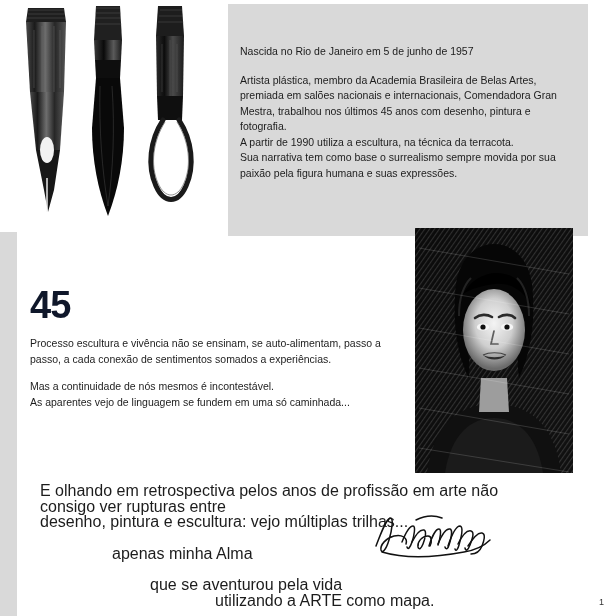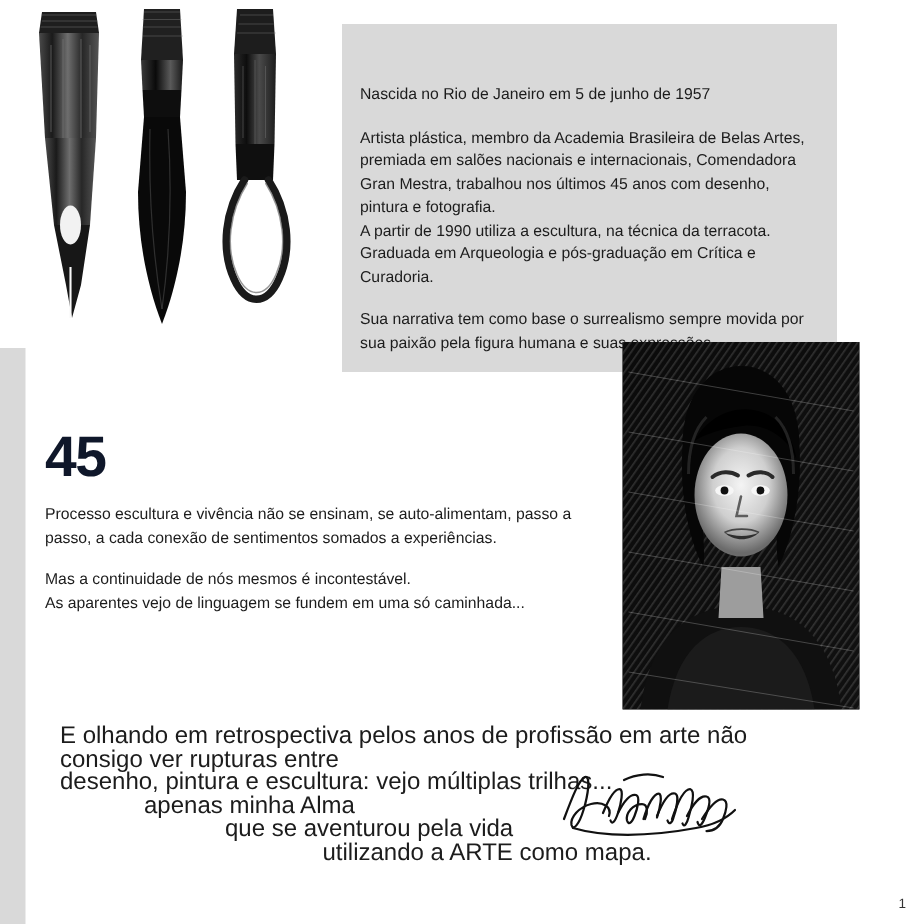--- a/index.html
+++ b/index.html
@@ -30,22 +30,22 @@
     height: 232px;
     background: #ffffff;
     overflow: hidden;
   }
   .tools-svg { display: block; }
 
   
   .bio-panel {
     position: absolute;
     left: 228px;
-    top: 16px;
-    width: 330px;
+    top: 4px;
+    width: 360px;
     height: 232px;
     background: #d9d9d9;
   }
   .bio-inner {
     position: absolute;
     left: 12px;
     top: 40px;
     right: 14px;
     font-size: 10.5px;
     line-height: 15.5px;
@@ -115,21 +115,21 @@
     position: absolute;
     left: 40px;
     top: 483px;
     width: 500px;
     font-size: 16px;
     line-height: 15.5px;
     color: #1c1c1c;
   }
   .lower-block .l1 { margin: 0; }
   .lower-block .l2 { margin: 0; }
-  .lower-block .l3 { margin: 0; padding-left: 56px; }
+  .lower-block .l3 { margin: 16px; padding-left: 56px; }
   .lower-block .l4 { margin: 0; padding-left: 110px; }
   .lower-block .l5 { margin: 0; padding-left: 175px; }
 
   
   .signature {
     position: absolute;
     left: 372px;
     top: 512px;
     width: 130px;
     height: 48px;
@@ -204,21 +204,20 @@
         <path d="M162 44 L162 92 M170 40 L170 96 M177 44 L177 92" stroke="#6f6f6f" stroke-width="0.7" opacity="0.5"></path>
       </g>
     </svg>
   </div>
 
   <div class="bio-panel">
     <div class="bio-inner">
       <p>Nascida no Rio de Janeiro em 5 de junho de 1957</p>
       <p class="tight">Artista plástica, membro da Academia Brasileira de Belas Artes, premiada em salões nacionais e internacionais, Comendadora Gran Mestra, trabalhou nos últimos 45 anos com desenho, pintura e fotografia.</p>
       <p class="tight">A partir de 1990 utiliza a escultura, na técnica da terracota.</p>
-      <p>Graduada em Arqueologia e pós-graduação em Crítica e Curadoria.</p>
       <p>Sua narrativa tem como base o surrealismo sempre movida por sua paixão pela figura humana e suas expressões.</p>
     </div>
   </div>
 
   <div class="left-strip"></div>
 
   <div class="portrait-wrap">
     <svg class="portrait-svg" width="158" height="245" viewBox="0 0 158 245">
       <defs>
         <radialGradient id="faceG" cx="0.5" cy="0.42" r="0.55">

